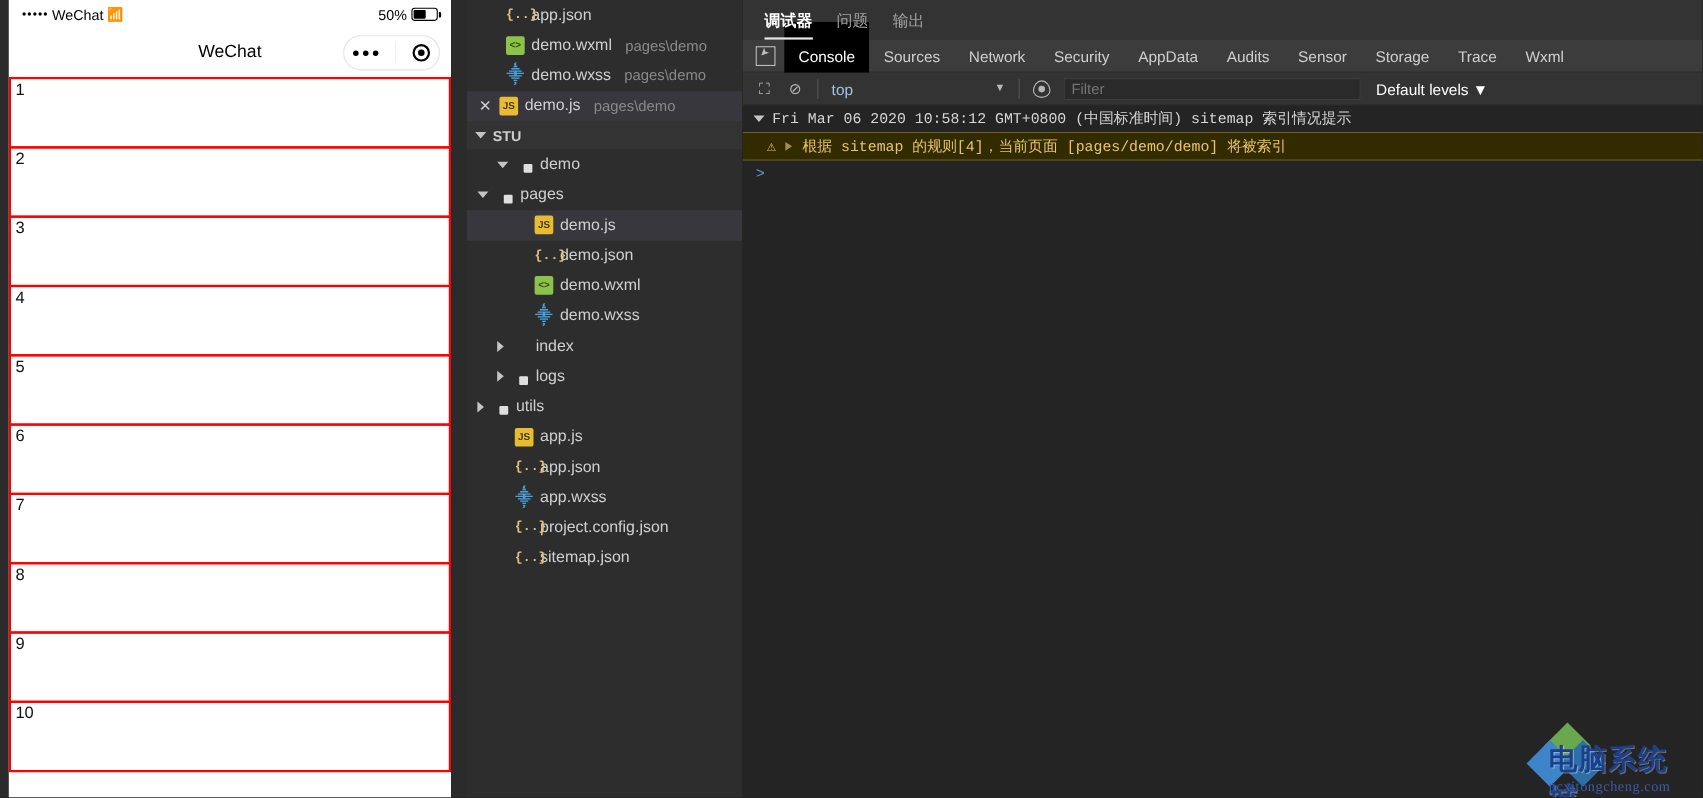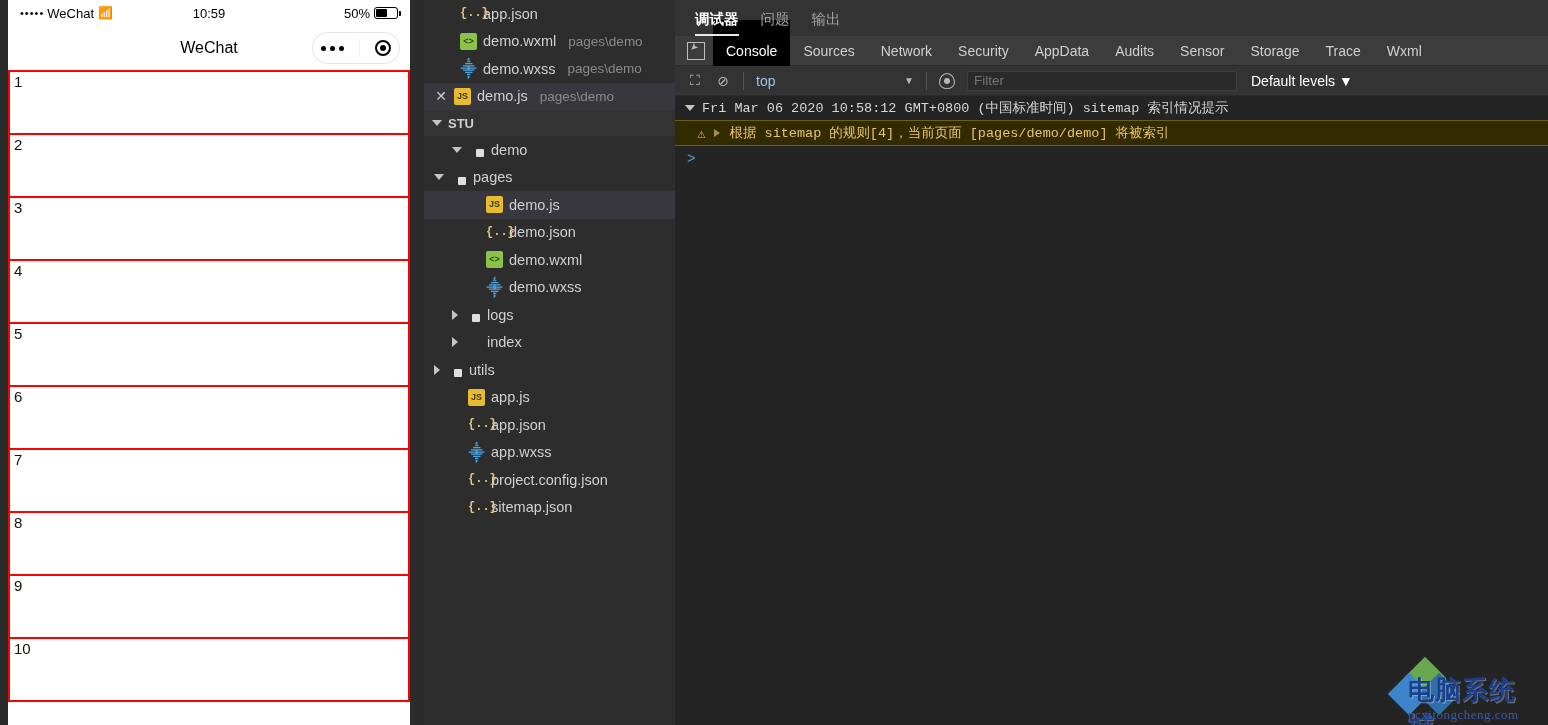--- a/index.html
+++ b/index.html
@@ -265,21 +265,20 @@
 
   <div class="simulator-wrap">
     <div class="phone">
 
       <div class="status-bar">
         <div class="status-left">
           <span class="dots">•••••</span>
           <span>WeChat</span>
           <span class="wifi-glyph">📶</span>
         </div>
-        <div class="status-center">10:59</div>
         <div class="status-right">
           <span>50%</span>
           <span class="battery">
               <i class="lvl"></i>
             </span>
         </div>
       </div>
 
       <div class="nav-bar">
         <div class="nav-title">WeChat</div>
@@ -364,27 +363,27 @@
           <span class="ico ico-wxml">&lt;&gt;</span>
           <span class="label">demo.wxml</span>
         </div>
         <div class="row indent-3">
           <span class="twisty hidden"></span>
           <span class="ico ico-wxss">⸎</span>
           <span class="label">demo.wxss</span>
         </div>
         <div class="row indent-2">
           <span class="twisty right"></span>
+          <span class="ico"><span class="ico-folder plain"></span></span>
+          <span class="label">index</span>
+        </div>
+        <div class="row indent-2">
+          <span class="twisty right"></span>
           <span class="ico"><span class="ico-folder logs"></span></span>
           <span class="label">logs</span>
-        </div>
-        <div class="row indent-2">
-          <span class="twisty right"></span>
-          <span class="ico"><span class="ico-folder plain"></span></span>
-          <span class="label">index</span>
         </div>
         <div class="row indent-1">
           <span class="twisty right"></span>
           <span class="ico"><span class="ico-folder utils"></span></span>
           <span class="label">utils</span>
         </div>
         <div class="row indent-2">
           <span class="twisty hidden"></span>
           <span class="ico ico-js">JS</span>
           <span class="label">app.js</span>

